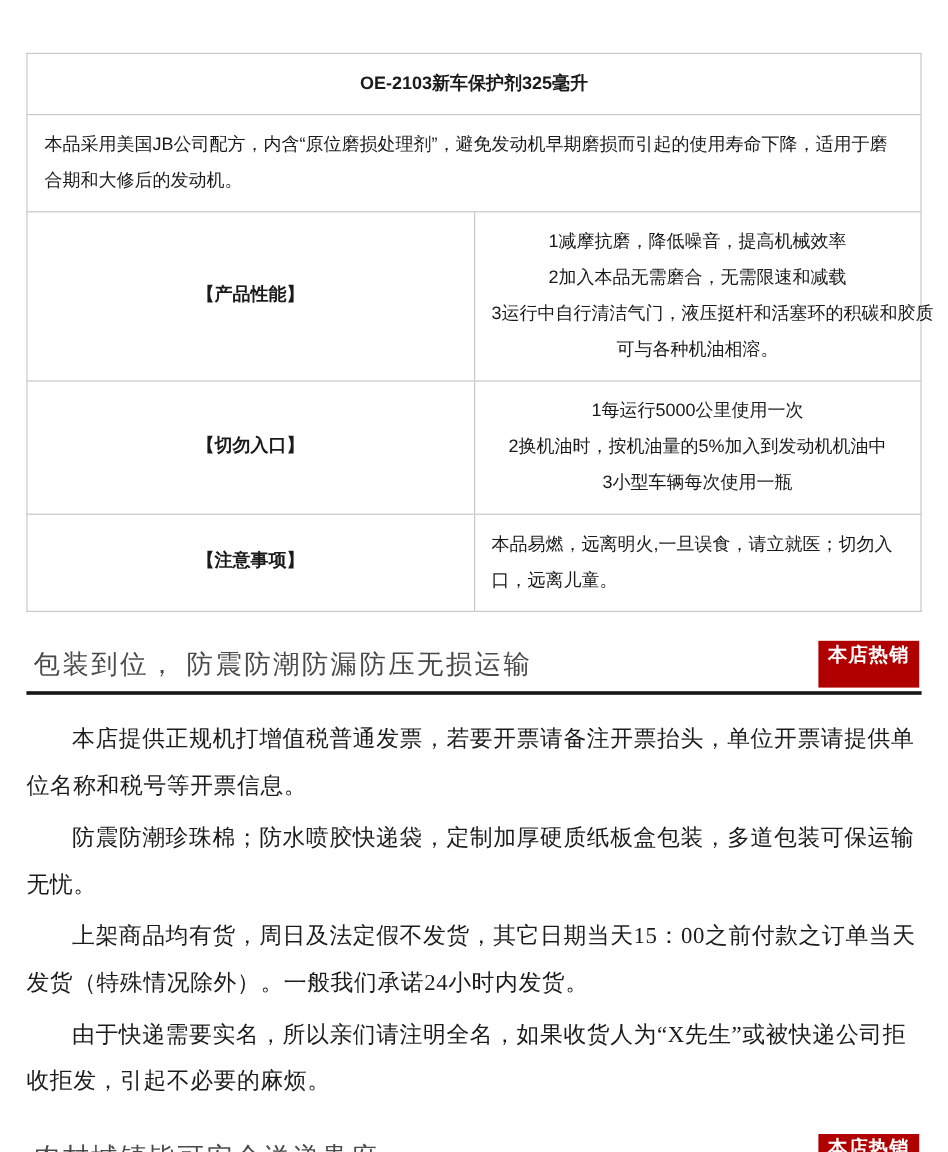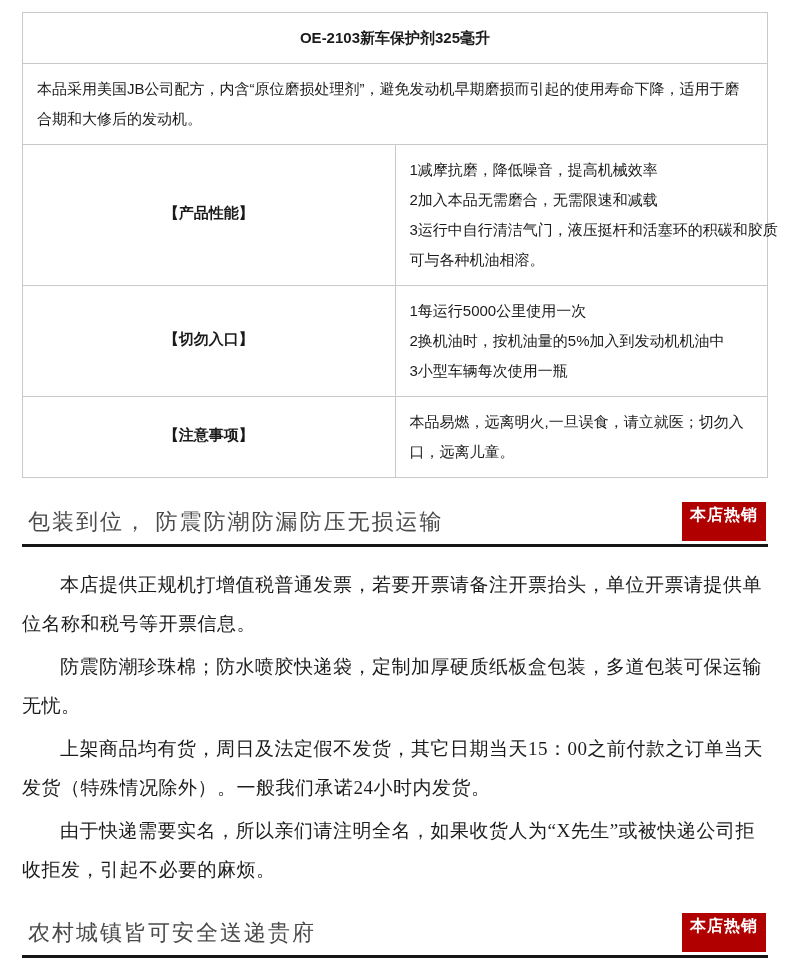--- a/index.html
+++ b/index.html
@@ -12,20 +12,21 @@
     height: 960px;
     font-family: "Liberation Sans", "DejaVu Sans", sans-serif;
     color: #000000;
     overflow: hidden;
   }
   .page {
     width: 790px;
     height: 728px;
     position: relative;
     box-sizing: border-box;
+    margin-top: 32px;
   }
 
   
   .spec-table-wrap {
     padding: 12px 22px 0 22px;
     box-sizing: border-box;
   }
   table.spec {
     width: 746px;
     border-collapse: collapse;
@@ -61,20 +62,21 @@
     white-space: nowrap;
     font-family: Liberation Mono, monospace;
   }
   td.body-cell {
     padding-left: 28px;
     font-size: 14.5px;
   }
   td.body-cell .ln {
     display: block;
     white-space: nowrap;
+    text-align: center;
   }
   td.note-cell {
     padding-left: 28px;
     font-size: 14.5px;
     line-height: 28px;
   }
 
   
   .section-head {
     position: relative;

